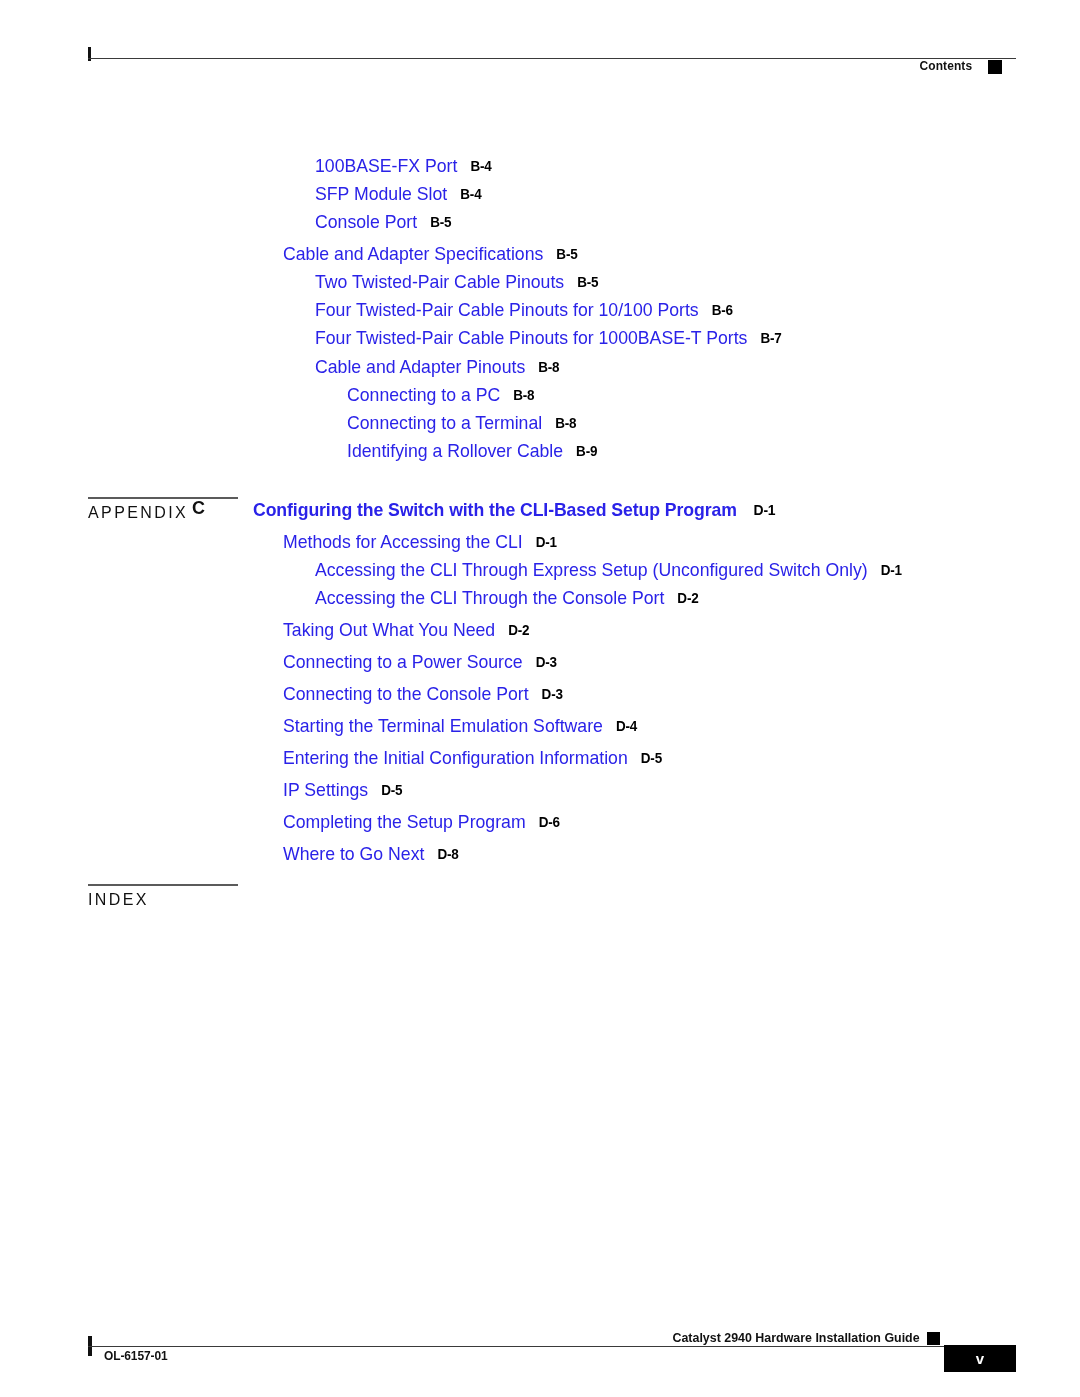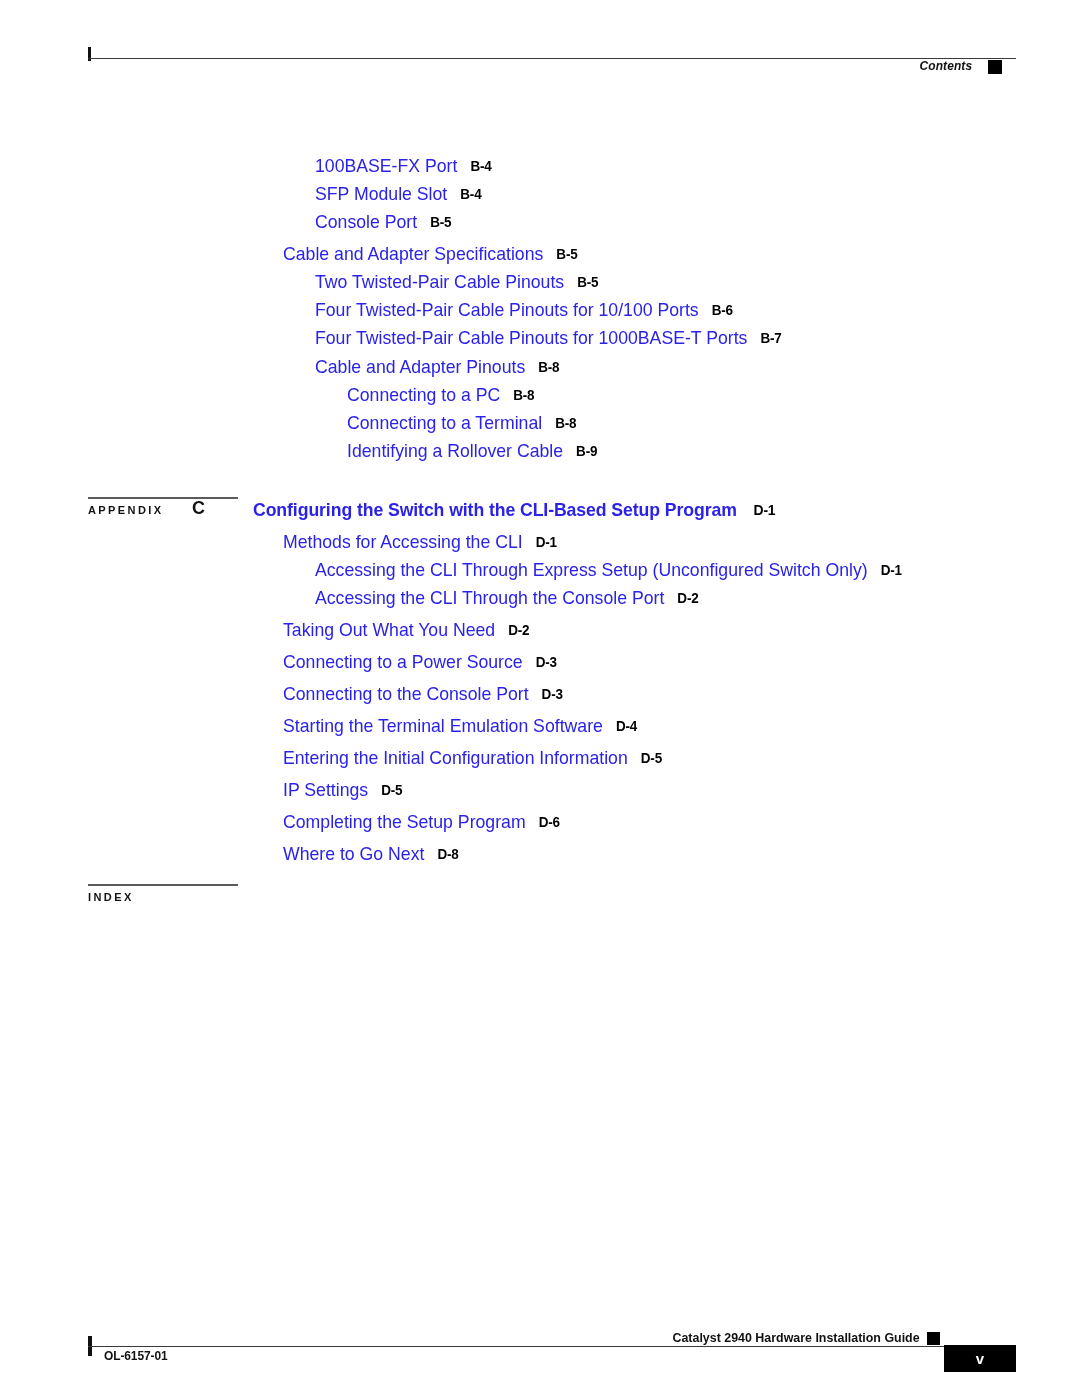--- a/index.html
+++ b/index.html
@@ -15,21 +15,20 @@
     -webkit-font-smoothing: antialiased;
   }
 
   
   .page-header {
     position: absolute;
     left: 88px;
     top: 44px;
     width: 928px;
     height: 34px;
-    font-style: italic;
   }
   .header-rule {
     position: absolute;
     left: 0;
     top: 14px;
     width: 928px;
     height: 1px;
     background: #3a3a3a;
   }
   .header-left-tick {
@@ -111,22 +110,22 @@
     left: 0;
     top: 0;
     width: 150px;
     height: 2px;
     background: #5b5b5b;
   }
   .chapter-word {
     position: absolute;
     left: 0;
     top: 7px;
-    font-size: 11px;
-    font-weight: bold;
+    font-size: 16px;
+    font-weight: normal;
     color: #111111;
     letter-spacing: 2.4px;
     font-family: "Liberation Sans", sans-serif;
   }
   .chapter-letter {
     position: absolute;
     top: 1px;
     font-size: 18px;
     font-weight: bold;
     color: #111111;

